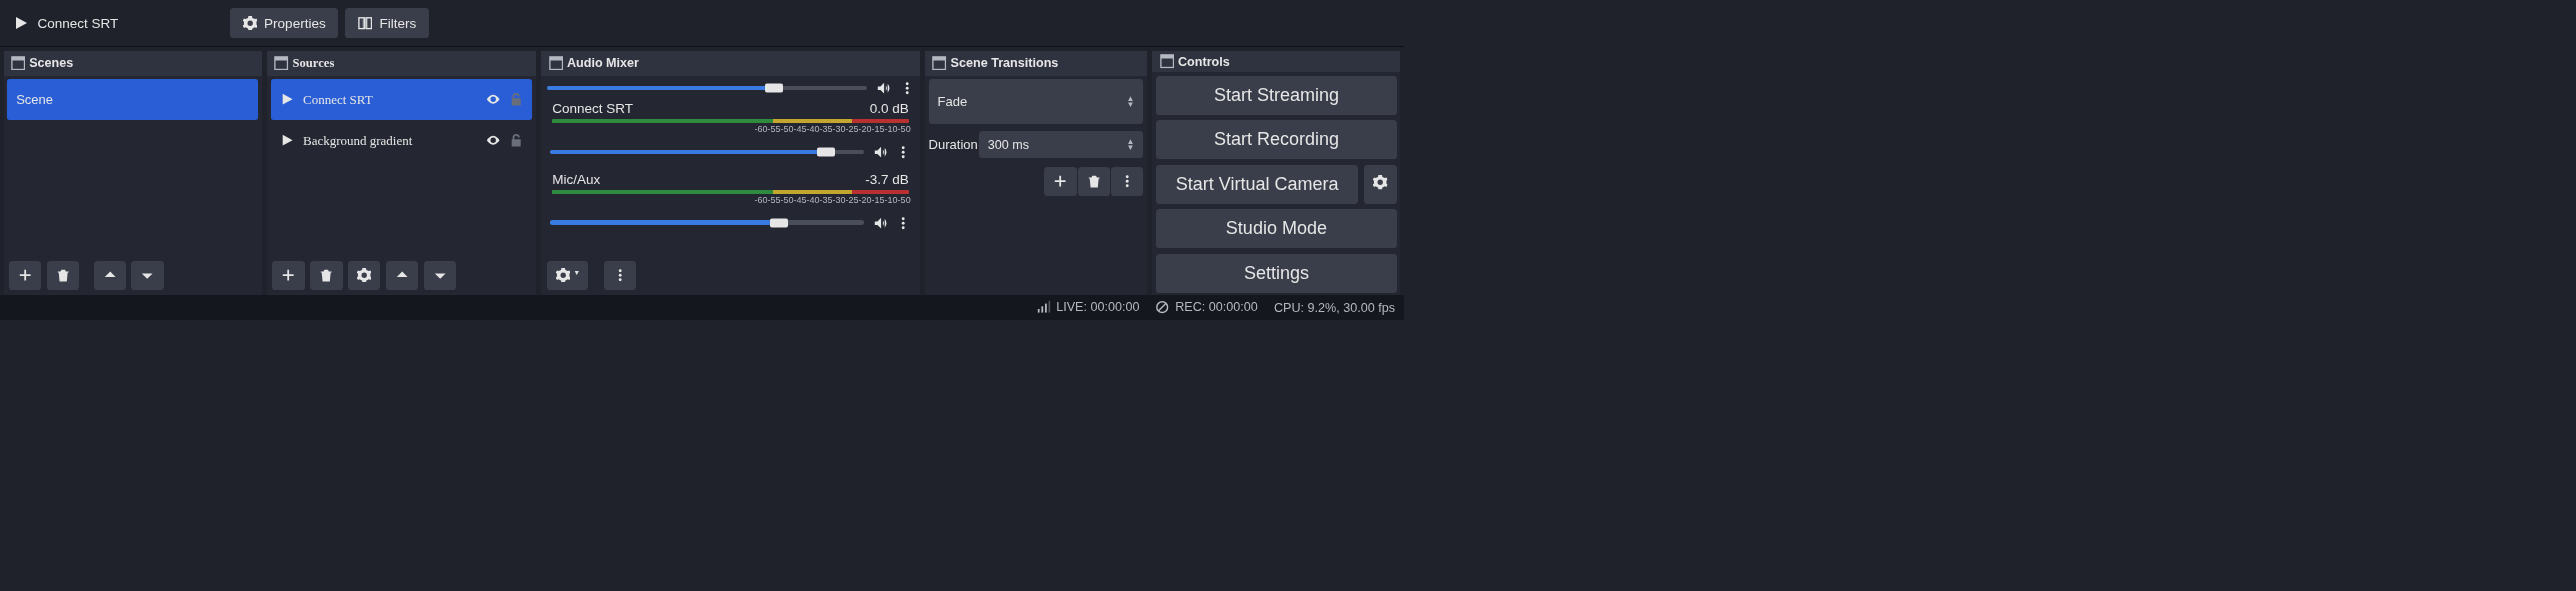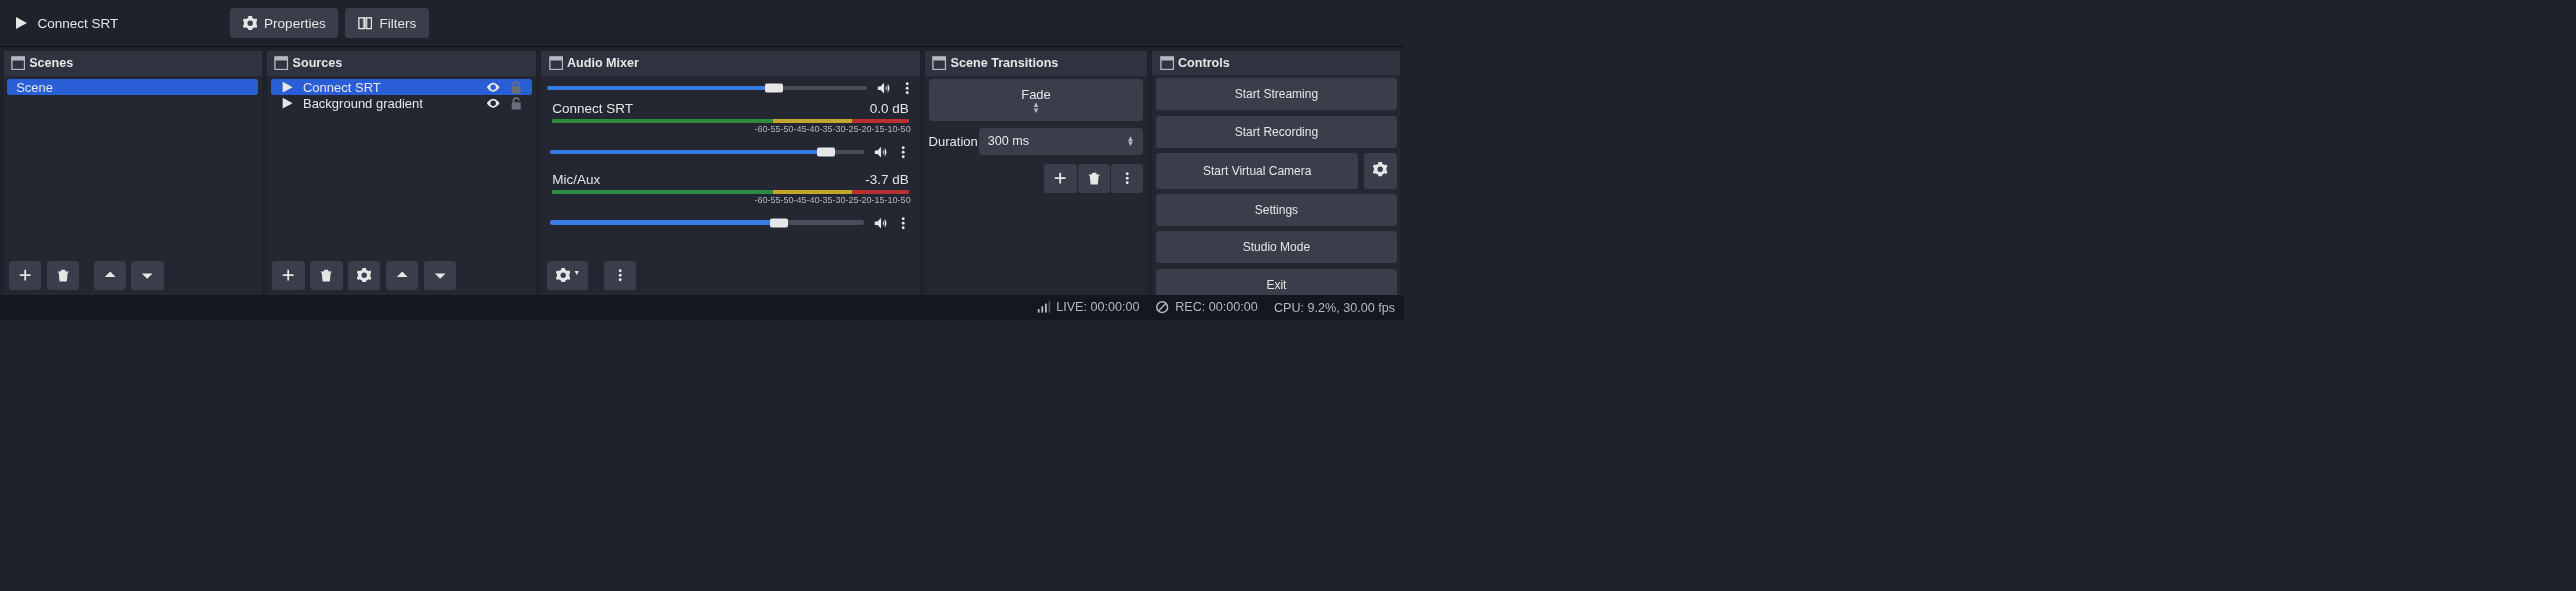--- a/index.html
+++ b/index.html
@@ -88,34 +88,34 @@
     display: flex;
     flex-direction: column;
   }
   .panel-footer {
     display: flex;
     gap: 5.4px;
     padding: 5.4px;
   }
   
   .col-scenes { width: 258px; }
-  .col-sources { width: 269px; }
+  .col-sources { width: 269px; font-family: Liberation Serif, serif; }
   .col-mixer { flex: 1 1 auto; }
   .col-trans { width: 222px; }
   .col-controls { width: 248px; }
 
   
   .list-item {
     display: flex;
     align-items: center;
     gap: 9px;
     padding: 5.4px 9px;
     border-radius: 2.7px;
     cursor: pointer;
-    height: 16px;
+    height: 41px;
   }
   .list-item.selected { background: var(--bg-selected); }
   .list-item .grow { flex: 1 1 auto; }
 
   
   .mixer-entry { padding: 1.8px 3.6px 7.2px 3.6px; }
   .mixer-slider-row {
     display: flex;
     align-items: center;
     gap: 9px;
@@ -161,26 +161,25 @@
     display: flex;
     justify-content: flex-end;
     font-size: 9px;
     color: var(--text-dim);
     padding: 0.9px 1.8px 0 1.8px;
   }
   
   .select-like {
     background: var(--bg-button);
     border-radius: 3.6px;
-    padding: 8px 9px;
+    padding: 15px 9px;
     display: flex;
     align-items: center;
     justify-content: space-between;
     cursor: pointer;
-    flex-direction: column;
   }
   .trans-row {
     display: flex;
     align-items: center;
     gap: 1px;
     margin-top: 7.2px;
   }
   .trans-input {
     flex: 1 1 auto;
     background: var(--bg-button);
@@ -193,21 +192,21 @@
     align-items: center;
     justify-content: space-between;
   }
   
   .control-btn {
     background: var(--bg-button);
     border: none;
     color: var(--text);
     padding: 9px 7.2px;
     border-radius: 3.6px;
-    font-size: 12px;
+    font-size: 18px;
     cursor: pointer;
     text-align: center;
   }
   .controls-list { display: flex; flex-direction: column; gap: 5.4px; }
   .control-row { display: flex; gap: 6px; }
   .control-row .control-btn:first-child { flex: 1 1 auto; }
 
   
   .statusbar {
     height: 25px;
@@ -580,22 +579,22 @@
     </div>
     <div class="panel-body controls-list">
       <button class="control-btn"><span>Start Streaming</span></button>
       <button class="control-btn"><span>Start Recording</span></button>
       <div class="control-row">
         <button class="control-btn"><span>Start Virtual Camera</span></button>
         <button class="control-btn" style="padding:9px 9px"><svg class="ico" viewBox="0 0 16 16" width="14.4" height="14.4">
               <use href="#i-gear"></use>
             </svg></button>
       </div>
+      <button class="control-btn"><span>Studio Mode</span></button>
       <button class="control-btn"><span>Settings</span></button>
-      <button class="control-btn"><span>Studio Mode</span></button>
       <button class="control-btn"><span>Exit</span></button>
     </div>
   </div>
 
 </div>
 
 <div class="statusbar">
   <span class="status-item">
     <svg class="ico" viewBox="0 0 16 16" width="14.4" height="14.4">
         <use href="#i-signal"></use>

